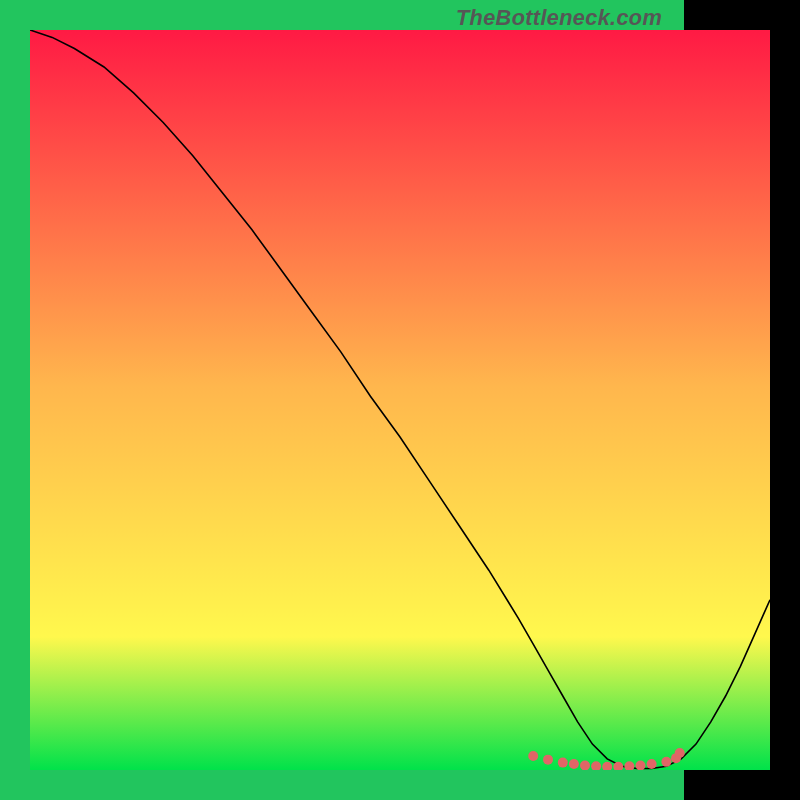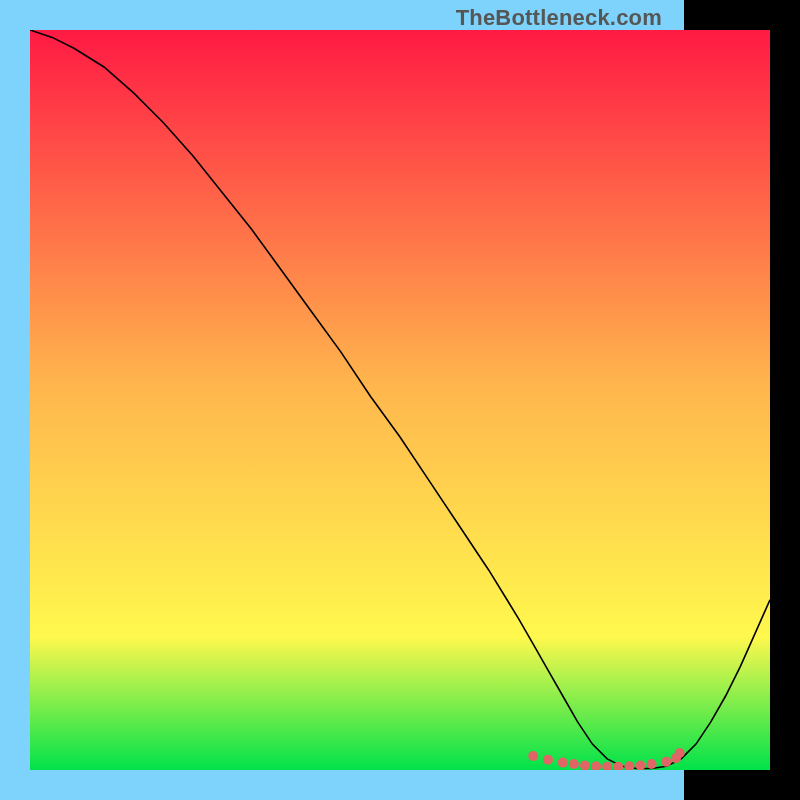--- a/index.html
+++ b/index.html
@@ -1,21 +1,22 @@
 <!DOCTYPE html>
 <html><head>
 <meta charset="utf-8">
 <style>
   * { margin: 0; padding: 0; box-sizing: border-box; }
   html, body { width: 800px; height: 800px; overflow: hidden; background: #000; }
   .frame {
     position: relative;
     width: 684px;
     height: 800px;
-    background: #7dd3fc;
+    background: #22c55e;
+    font-style: italic;
   }
   .watermark {
     position: absolute;
     top: 5px;
     right: 22px;
     font-family: Arial, Helvetica, sans-serif;
     font-size: 22px;
     font-weight: 600;
     color: #565656;
     letter-spacing: 0.2px;

